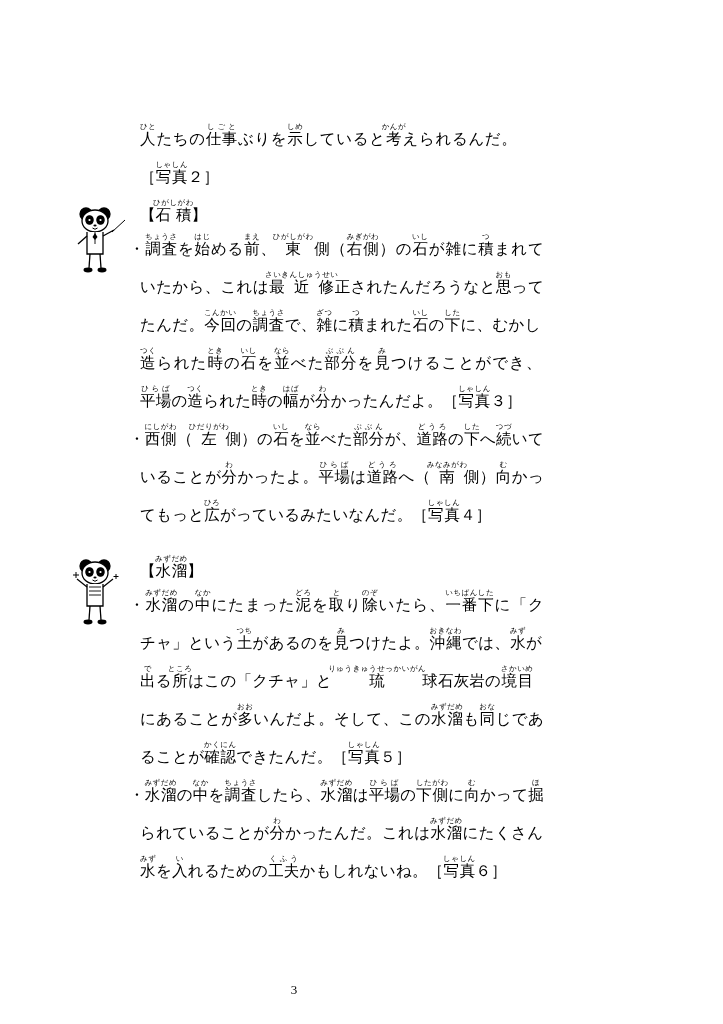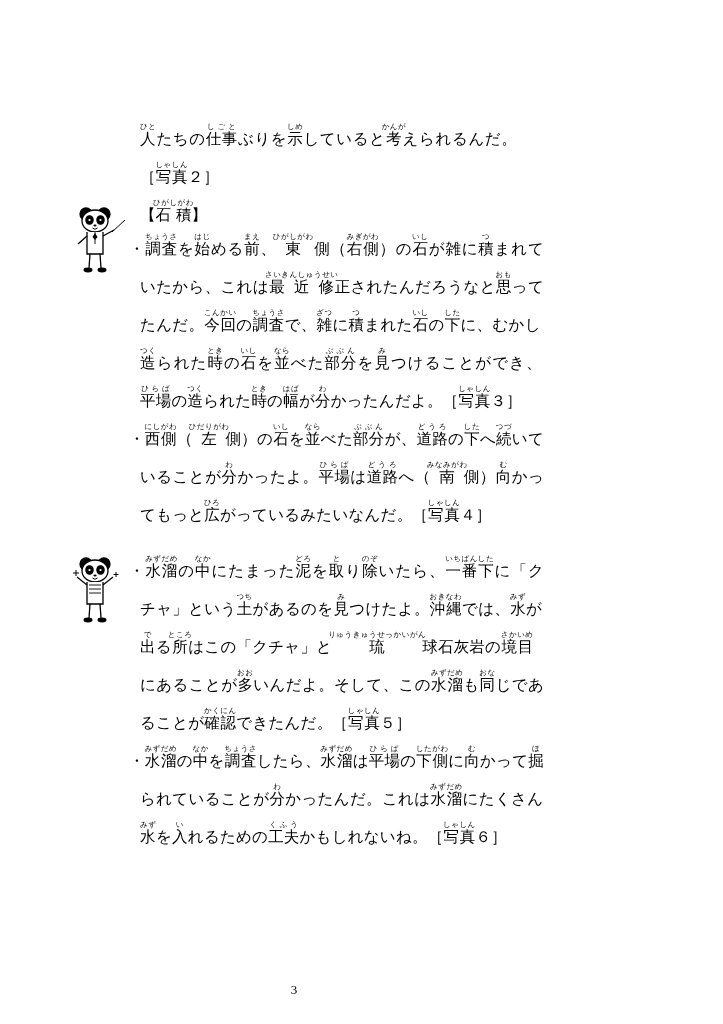--- a/index.html
+++ b/index.html
@@ -172,20 +172,23 @@
           <path d="M6 16 L6 22 M3 19 L9 19" stroke-width="1"></path>
           <path d="M46 18 L46 23 M43.5 20.5 L48.5 20.5" stroke-width="1"></path>
           <path d="M20 50 L19 64"></path>
           <path d="M30 50 L31 64"></path>
           <ellipse cx="18" cy="66" rx="4.5" ry="2.4" fill="#000" stroke="none"></ellipse>
           <ellipse cx="32" cy="66" rx="4.5" ry="2.4" fill="#000" stroke="none"></ellipse>
         </g>
       </svg>
     </div>
 
+    <p class="heading">
+      【<ruby>水溜<rt>みずだめ</rt></ruby>】
+    </p>
 
     <p class="para indent-bullet">
       ・<ruby>水溜<rt>みずだめ</rt></ruby>の<ruby>中<rt>なか</rt></ruby>にたまった<ruby>泥<rt>どろ</rt></ruby>を<ruby>取<rt>と</rt></ruby>り<ruby>除<rt>のぞ</rt></ruby>いたら、<ruby>一番下<rt>いちばんした</rt></ruby>に「クチャ」という<ruby>土<rt>つち</rt></ruby>があるのを<ruby>見<rt>み</rt></ruby>つけたよ。<ruby>沖縄<rt>おきなわ</rt></ruby>では、<ruby>水<rt>みず</rt></ruby>が<ruby>出<rt>で</rt></ruby>る<ruby>所<rt>ところ</rt></ruby>はこの「クチャ」と<ruby>琉<rt>りゅうきゅうせっかいがん</rt></ruby>球石灰岩の<ruby>境目<rt>さかいめ</rt></ruby>にあることが<ruby>多<rt>おお</rt></ruby>いんだよ。そして、この<ruby>水溜<rt>みずだめ</rt></ruby>も<ruby>同<rt>おな</rt></ruby>じであることが<ruby>確認<rt>かくにん</rt></ruby>できたんだ。［<ruby>写真<rt>しゃしん</rt></ruby>５］
     </p>
 
     <p class="para indent-bullet">
       ・<ruby>水溜<rt>みずだめ</rt></ruby>の<ruby>中<rt>なか</rt></ruby>を<ruby>調査<rt>ちょうさ</rt></ruby>したら、<ruby>水溜<rt>みずだめ</rt></ruby>は<ruby>平場<rt>ひらば</rt></ruby>の<ruby>下側<rt>したがわ</rt></ruby>に<ruby>向<rt>む</rt></ruby>かって<ruby>掘<rt>ほ</rt></ruby>られていることが<ruby>分<rt>わ</rt></ruby>かったんだ。これは<ruby>水溜<rt>みずだめ</rt></ruby>にたくさん<ruby>水<rt>みず</rt></ruby>を<ruby>入<rt>い</rt></ruby>れるための<ruby>工夫<rt>くふう</rt></ruby>かもしれないね。［<ruby>写真<rt>しゃしん</rt></ruby>６］
     </p>
   </div>
 

